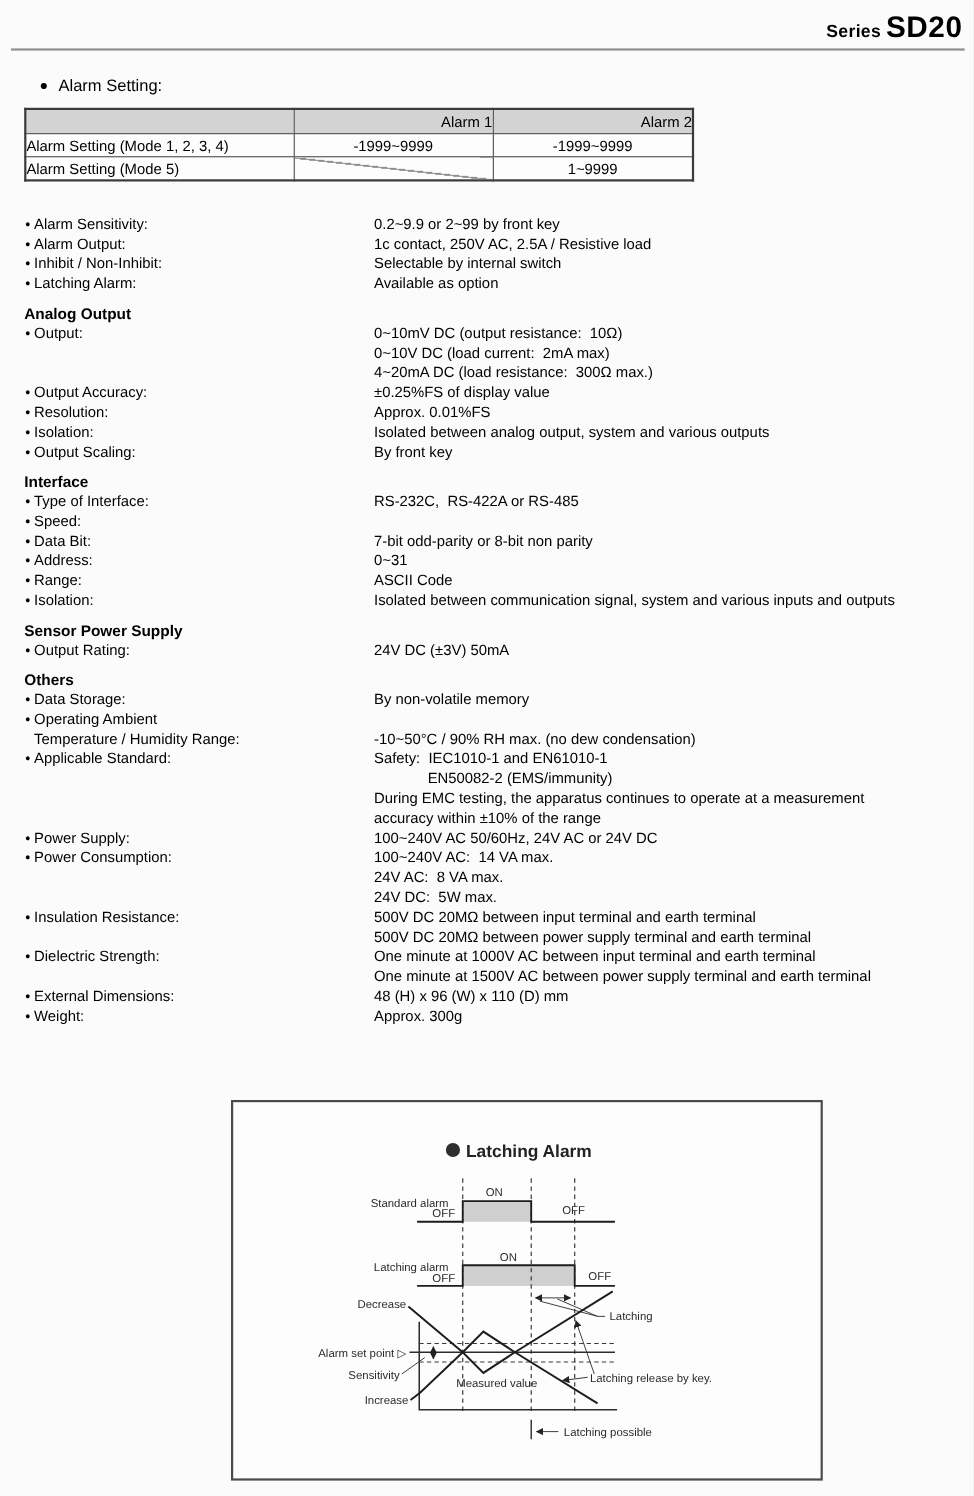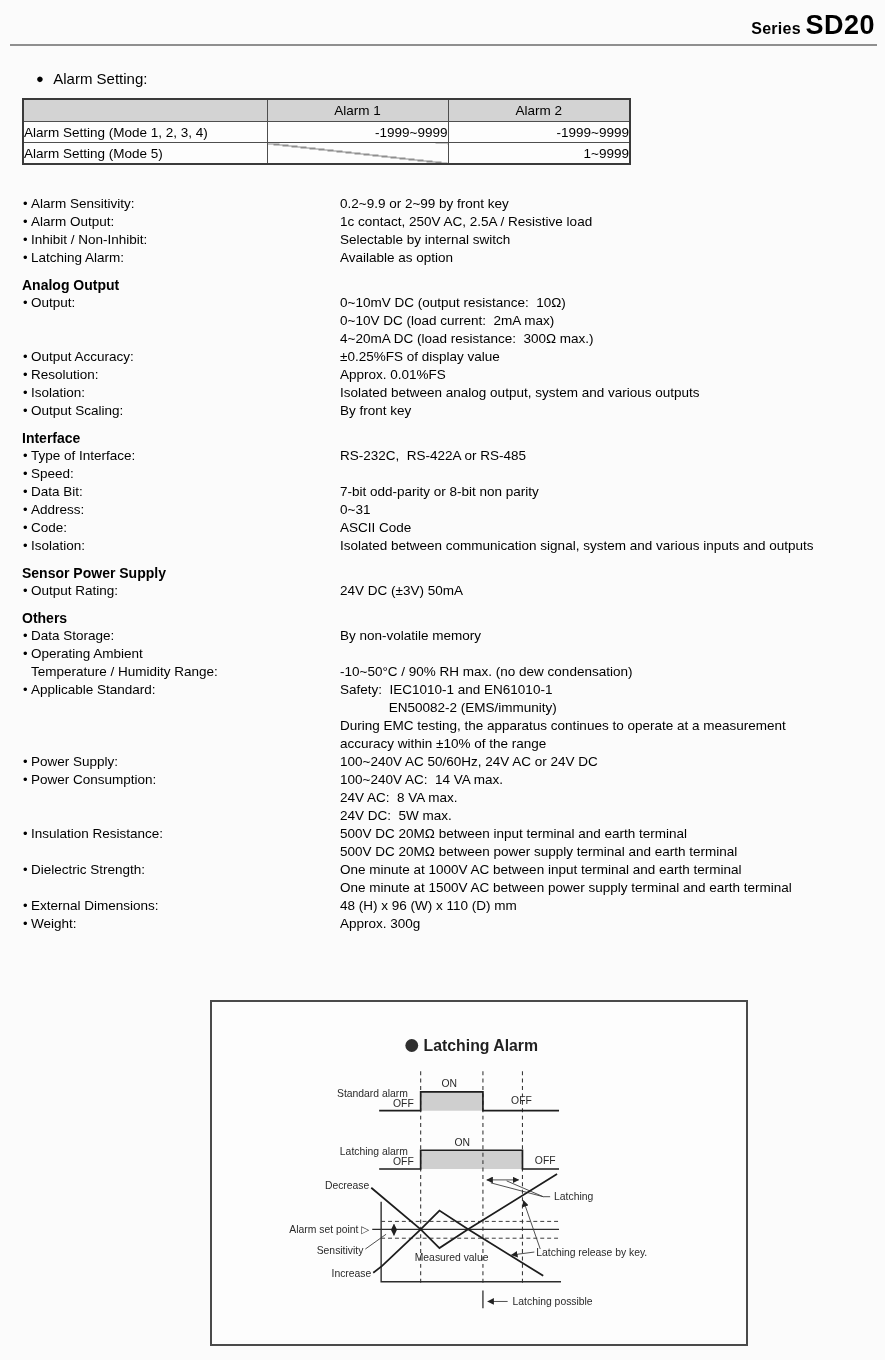--- a/index.html
+++ b/index.html
@@ -12,23 +12,23 @@
   .hdr-rule{position:absolute;top:44px;left:10px;width:867px;height:2px;background:#8f8f8f;}
   
   .sec-head{position:absolute;left:36px;top:70px;font-size:15px;font-weight:400;}
   .sec-head .dot{font-size:13px;margin-right:6px;position:relative;top:-1px;}
   
   table.alarm{position:absolute;left:22px;top:98px;width:607px;border-collapse:collapse;
               font-size:13.5px;table-layout:fixed;}
   table.alarm th,table.alarm td{border:1px solid #4e4e4e;padding:0;height:20px;
               overflow:hidden;white-space:nowrap;font-weight:400;}
   table.alarm{border:2px solid #3a3a3a;}
-  table.alarm thead th{background:#d3d3d3;height:21px;text-align:center;}
+  table.alarm thead th{background:#d3d3d3;height:21px;text-align:right;}
   td.lbl{text-align:left;padding-left:16px;background:#fdfdfd;}
-  td.val{text-align:right;background:#fdfdfd;}
+  td.val{text-align:center;background:#fdfdfd;}
   td.diagonal{background:#fdfdfd linear-gradient(to top right,
       transparent calc(50% - .8px), #8d8d8d calc(50% - .8px),
       #8d8d8d calc(50% + .8px), transparent calc(50% + .8px));}
   
   #spec-list{position:absolute;left:22px;top:195px;width:856px;font-size:13.5px;}
   .spec-heading{margin-top:9px;line-height:18px;font-size:14px;font-weight:700;}
   .spec-row{position:relative;padding-left:318px;min-height:18px;}
   .bullet{position:absolute;left:1px;top:0;line-height:18px;font-size:13px;}
   .spec-label{position:absolute;left:9px;top:0;line-height:18px;white-space:pre;}
   .value-line{line-height:18px;height:18px;white-space:pre;}
@@ -177,21 +177,21 @@
       </div>
       <div class="spec-row">
         <span class="bullet">•</span>
         <span class="spec-label">Address:</span>
         <div class="spec-values">
           <div class="value-line">0~31</div>
         </div>
       </div>
       <div class="spec-row">
         <span class="bullet">•</span>
-        <span class="spec-label">Code:</span>
+        <span class="spec-label">Range:</span>
         <div class="spec-values">
           <div class="value-line">ASCII Code</div>
         </div>
       </div>
       <div class="spec-row">
         <span class="bullet">•</span>
         <span class="spec-label">Isolation:</span>
         <div class="spec-values">
           <div class="value-line">Isolated between communication signal, system and various inputs and outputs</div>
         </div>

